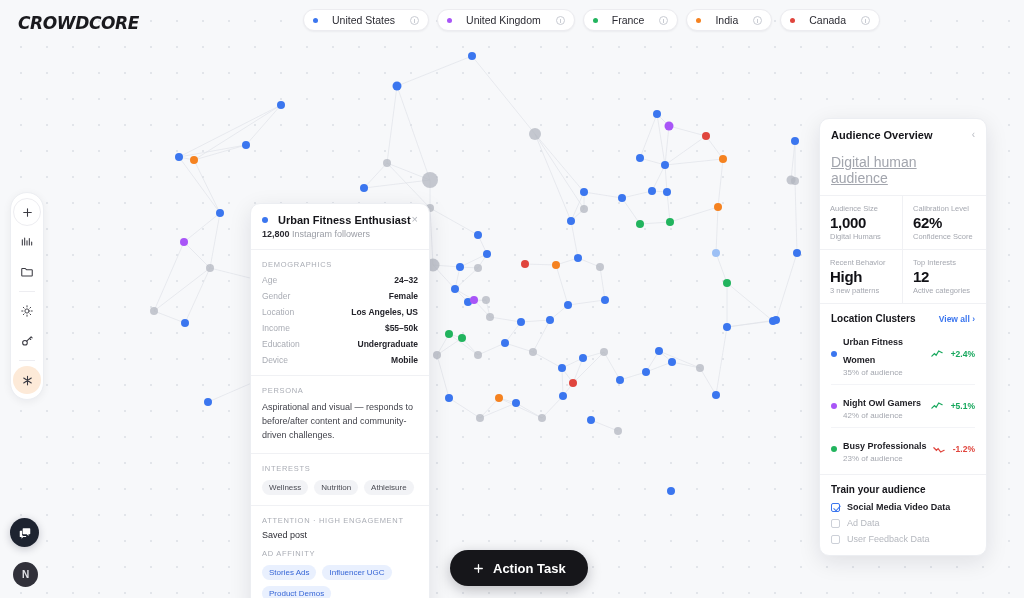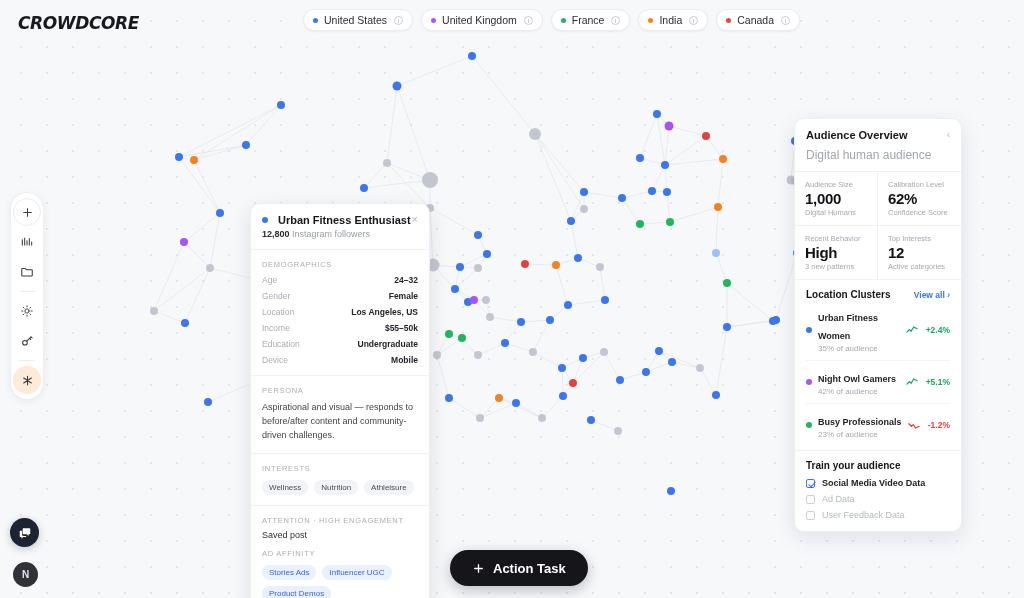--- a/index.html
+++ b/index.html
@@ -26,21 +26,21 @@
     position: absolute; left: 18px; top: 13px;
     font-size: 17px; font-weight: bold; font-style: italic;
     letter-spacing: -0.4px; color: #1a1a1e;
     font-family: "DejaVu Sans", sans-serif;
   }
   .pill-row {
     position: absolute; left: 303px; top: 9px;
     display: flex; gap: 8px; align-items: center;
   }
   .pill {
-    display: flex; align-items: center; gap: 6px;
+    display: flex; align-items: center; gap: 14px;
     background: #ffffff;
     border: 1px solid #ececf0;
     border-radius: 999px;
     height: 22px;
     padding: 0 9px 0 9px;
     box-shadow: 0 1px 2px rgba(20,20,40,.05);
     font-size: 10.5px; color: #2b2b33; font-weight: 500;
     white-space: nowrap;
   }
   .pill .dot { width: 5px; height: 5px; border-radius: 50%; flex: none; }
@@ -109,32 +109,32 @@
   .chip {
     font-size: 8px; color: #4a4b53;
     background: #f2f3f6; border-radius: 999px;
     padding: 3px 7px;
   }
   .chip.blue { background: #e9f0fe; color: #3766d6; }
   .p-plain { font-size: 9px; color: #2c2d34; margin-top: 5px; }
 
   
   .panel {
-    position: absolute; left: 794px; top: 118px;
+    position: absolute; left: 819px; top: 118px;
     width: 168px;
     background: #ffffff;
     border: 1px solid #eceef2;
     border-radius: 10px;
     box-shadow: 0 6px 22px rgba(20,20,40,.10);
     overflow: hidden;
   }
   .pn-head { padding: 10px 11px 9px; display: flex; align-items: flex-start; }
   .pn-head .t { flex: 1; }
   .pn-title { font-size: 11px; font-weight: bold; color: #15151a; }
-  .pn-sub { font-size: 12px; color: #a2a5ad; margin-top: 7px; }
+  .pn-sub { font-size: 14px; color: #a2a5ad; margin-top: 13px; text-decoration: underline; }
   .pn-chev { color: #b8bbc2; font-size: 10px; cursor: pointer; }
   .stats { display: grid; grid-template-columns: 1fr 1fr; border-top: 1px solid #f0f1f4; }
   .stat { padding: 8px 10px; }
   .stat:nth-child(odd) { border-right: 1px solid #f0f1f4; }
   .stat:nth-child(n+3) { border-top: 1px solid #f0f1f4; }
   .st-k { font-size: 7.5px; color: #a5a8b0; }
   .st-v { font-size: 15px; font-weight: bold; color: #111116; margin: 1px 0 1px; letter-spacing: -.3px; }
   .st-s { font-size: 7.5px; color: #a5a8b0; }
   .clusters { border-top: 1px solid #f0f1f4; padding: 9px 11px 4px; }
   .cl-head { display: flex; align-items: center; justify-content: space-between; }

